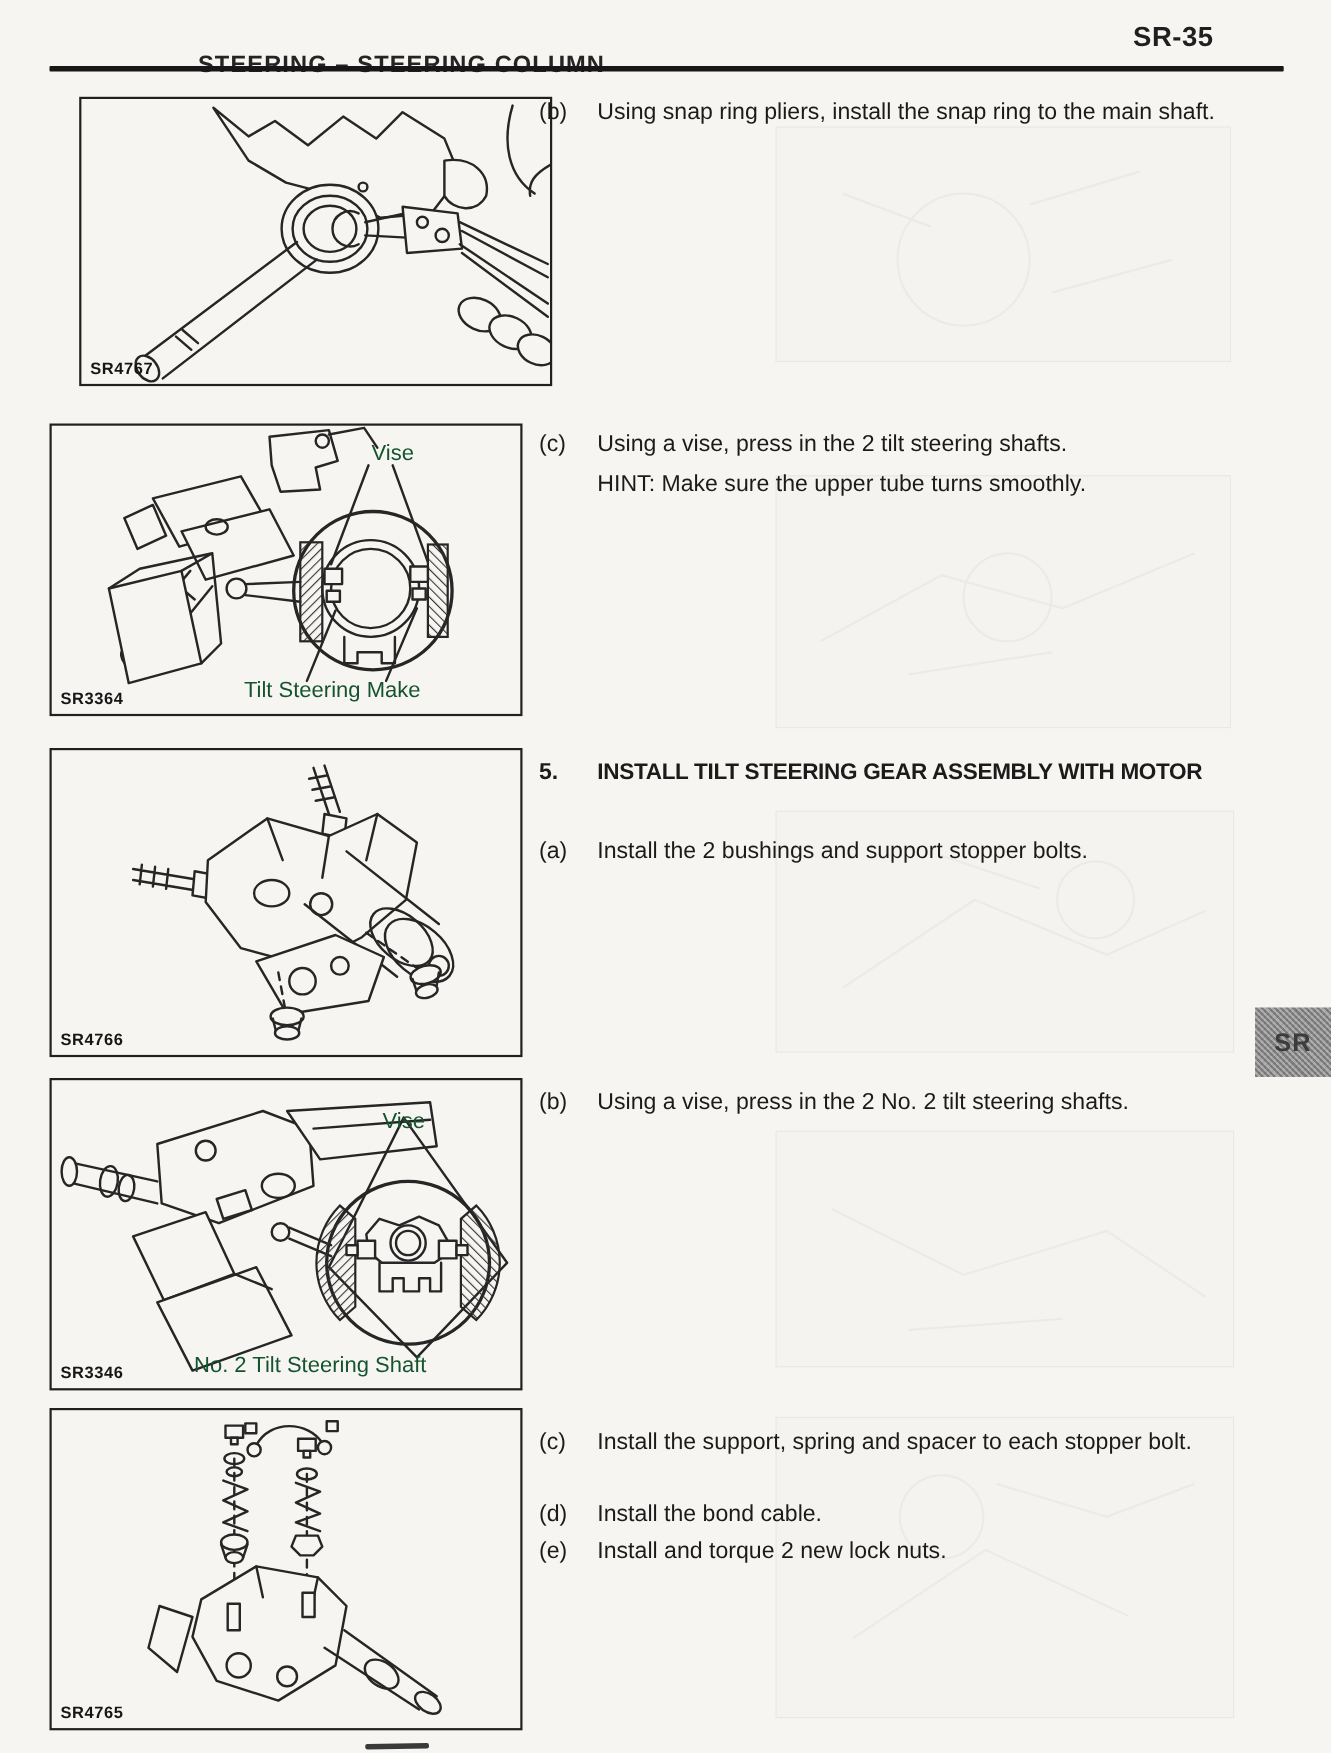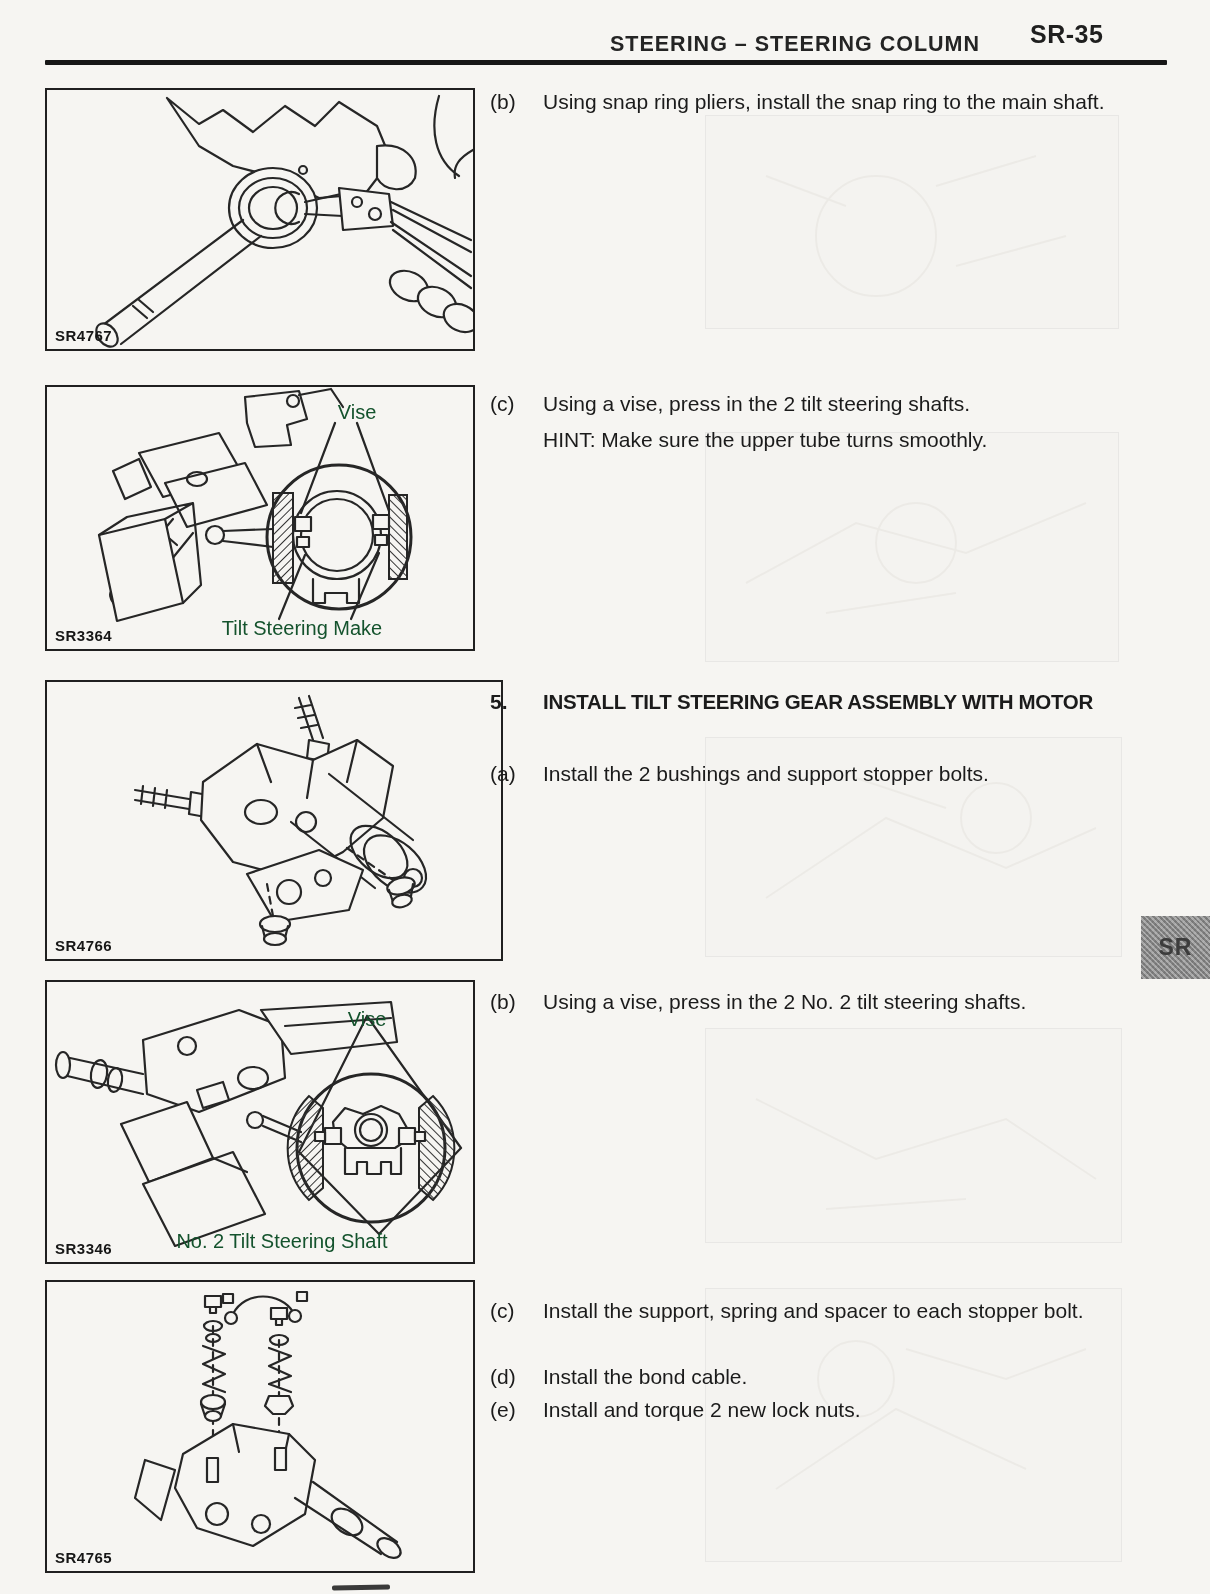--- a/index.html
+++ b/index.html
@@ -4,21 +4,21 @@
 <style>
   html,body{margin:0;padding:0;}
   body{
     width:1210px;height:1594px;position:relative;overflow:hidden;
     background:#f6f5f2;
     font-family:"Liberation Sans", sans-serif;
     color:#1d1d1d;
   }
   
   .hdr-title{
-    position:absolute;left:180px;top:32px;width:800px;text-align:right;
+    position:absolute;left:180px;top:46px;width:800px;text-align:left;
     font-size:21.5px;font-weight:bold;letter-spacing:1px;color:#242424;
   }
   .hdr-pageno{
     position:absolute;top:20px;left:1030px;width:80px;
     font-size:25px;font-weight:bold;letter-spacing:0.5px;color:#1f1f1f;
   }
   .hdr-rule{
     position:absolute;left:45px;top:60px;width:1122px;height:5px;
     background:#171717;border-radius:1px;
   }
@@ -106,21 +106,21 @@
 </div>
 
 <div class="hdr-title">STEERING – STEERING COLUMN</div>
 <div class="hdr-pageno">SR-35</div>
 <div class="hdr-rule"></div>
 
 <div class="side-tab">
   <span>SR</span>
 </div>
 
-<div class="figure" style="top:88px;width:426px;height:259px;">
+<div class="figure" style="top:88px;width:426px;height:259px;margin-left:27px;">
   <svg viewBox="0 0 426 259">
     <path class="lp" d="M120,8 L152,34 L176,20 L206,42 L238,16 L268,36 L292,12 L330,36 L344,70 L318,104 L272,108 L232,88 L186,76 L152,56 Z"></path>
     <path class="la" d="M392,6 C382,40 388,70 412,86 M426,60 C412,68 406,76 408,88"></path>
     <path class="lp" d="M330,56 C356,52 372,68 368,88 C360,104 338,102 330,88 Z"></path>
     <ellipse class="lp" cx="226" cy="118" rx="44" ry="40"></ellipse>
     <ellipse class="la" cx="226" cy="118" rx="34" ry="30"></ellipse>
     <ellipse class="la" cx="226" cy="118" rx="24" ry="21"></ellipse>
     <path class="la" d="M52,238 L196,130 M74,254 L214,146"></path>
     <ellipse class="lp" cx="60" cy="245" rx="9" ry="13" transform="rotate(-38 60 245)"></ellipse>
     <path class="la" d="M86,216 L100,228 M92,210 L106,222"></path>
@@ -172,21 +172,21 @@
     <rect class="lp" x="328" y="148" width="12" height="10"></rect>
     <path class="la" d="M266,192 L266,216 L278,216 L278,206 L300,206 L300,216 L312,216 L312,192"></path>
     <path class="la" d="M288,36 L254,126 M310,36 L342,124"></path>
     <path class="la" d="M232,232 L258,168 M304,232 L332,166"></path>
   </svg>
   <span class="fig-label" style="left:255px;top:14px;width:110px;">Vise</span>
   <span class="fig-label" style="left:140px;top:230px;width:230px;">Tilt Steering Make</span>
   <span class="fig-code">SR3364</span>
 </div>
 
-<div class="figure" style="top:680px;width:426px;height:277px;padding-left:28px;">
+<div class="figure" style="top:680px;width:426px;height:277px;">
   <svg viewBox="0 0 426 277">
     <path class="la" d="M238,16 L252,58 M248,14 L262,56 M234,26 L250,23 M237,36 L253,33 M240,46 L256,43"></path>
     <path class="lp" d="M248,58 L268,62 L266,80 L246,76 Z"></path>
     <path class="la" d="M74,108 L134,118 M74,118 L134,128 M82,104 L80,122 M94,106 L92,124 M106,108 L104,126"></path>
     <path class="lp" d="M130,110 L152,114 L150,136 L128,132 Z"></path>
     <path class="lp" d="M142,100 L196,62 L252,78 L296,58 L332,84 L322,136 L282,170 L232,196 L172,180 L140,138 Z"></path>
     <path class="la" d="M196,62 L210,100 M252,78 L246,116 M296,58 L286,100"></path>
     <ellipse class="la" cx="200" cy="130" rx="16" ry="12"></ellipse>
     <circle class="la" cx="245" cy="140" r="10"></circle>
     <path class="la" d="M268,92 L352,158 M230,140 L314,206"></path>

